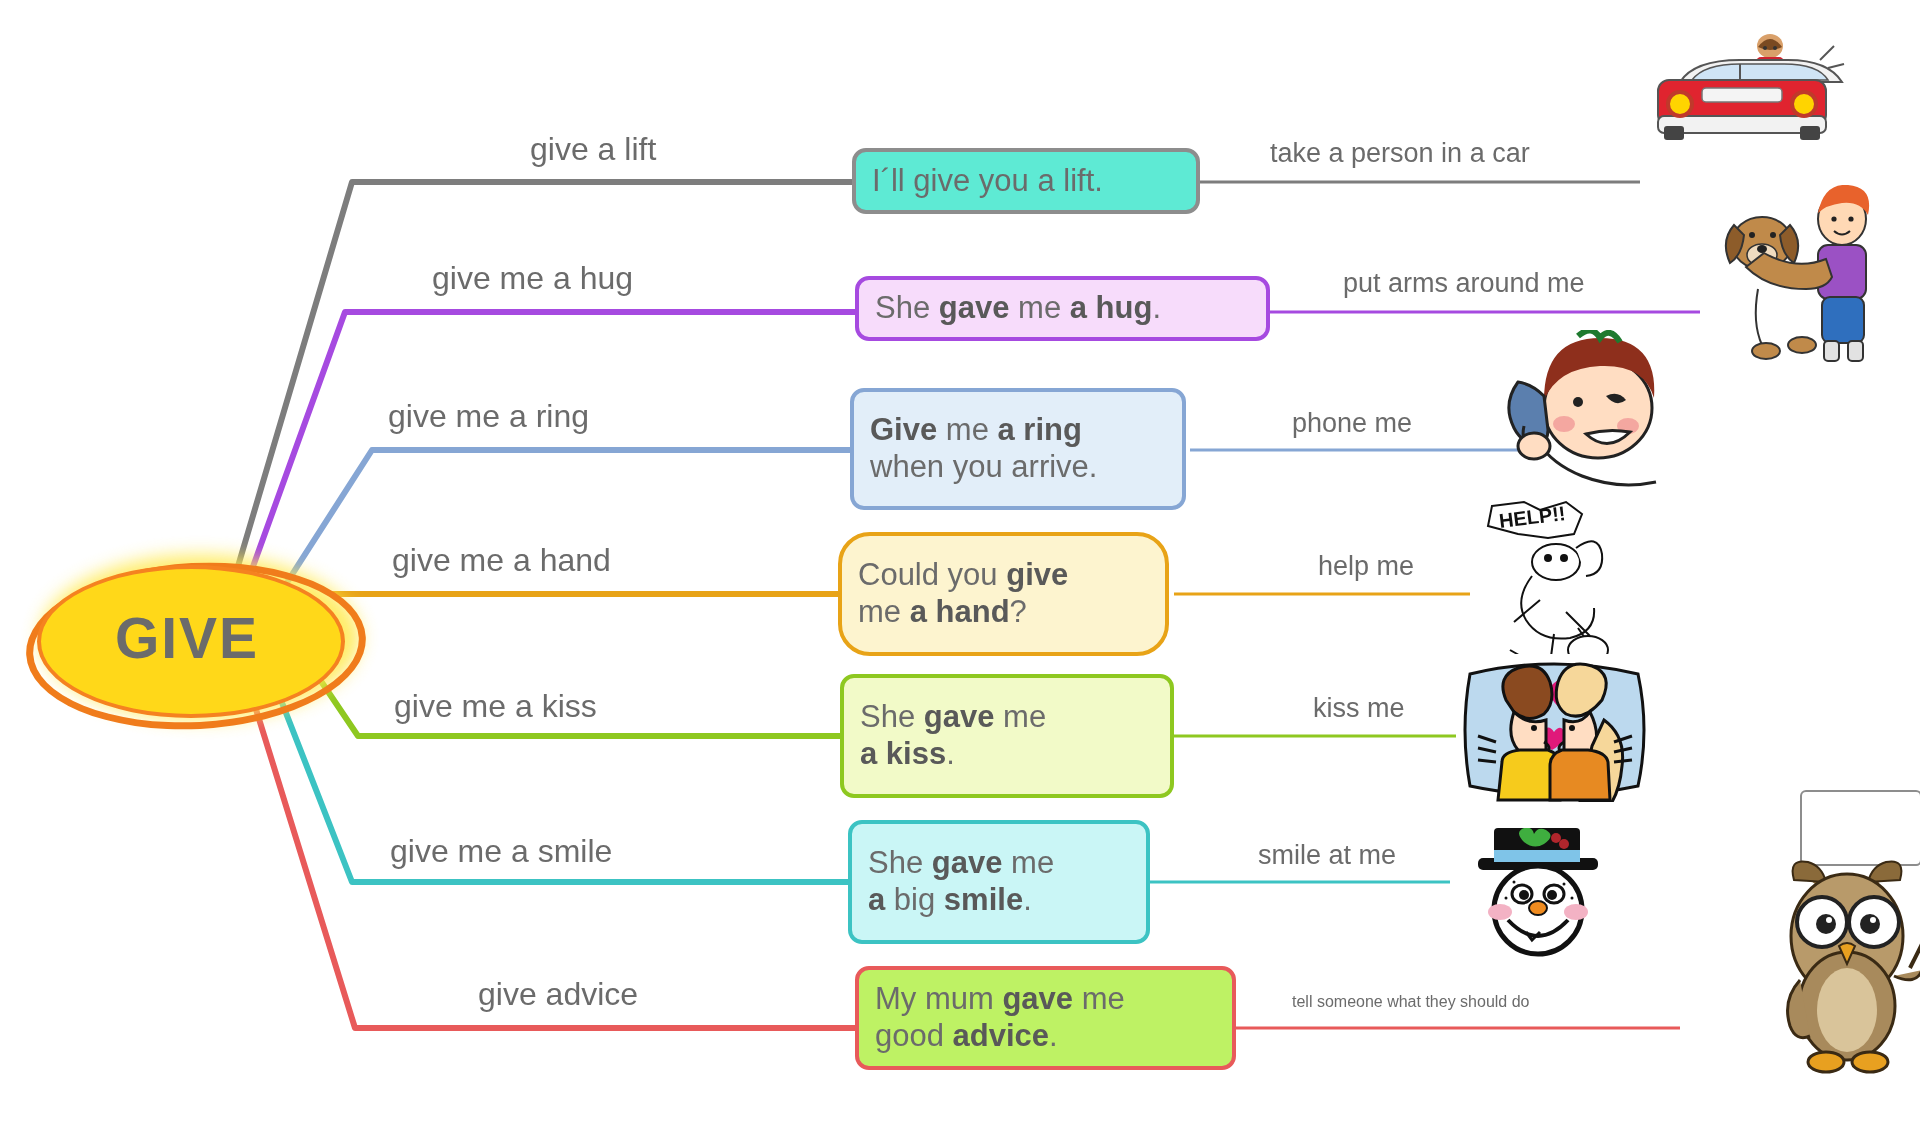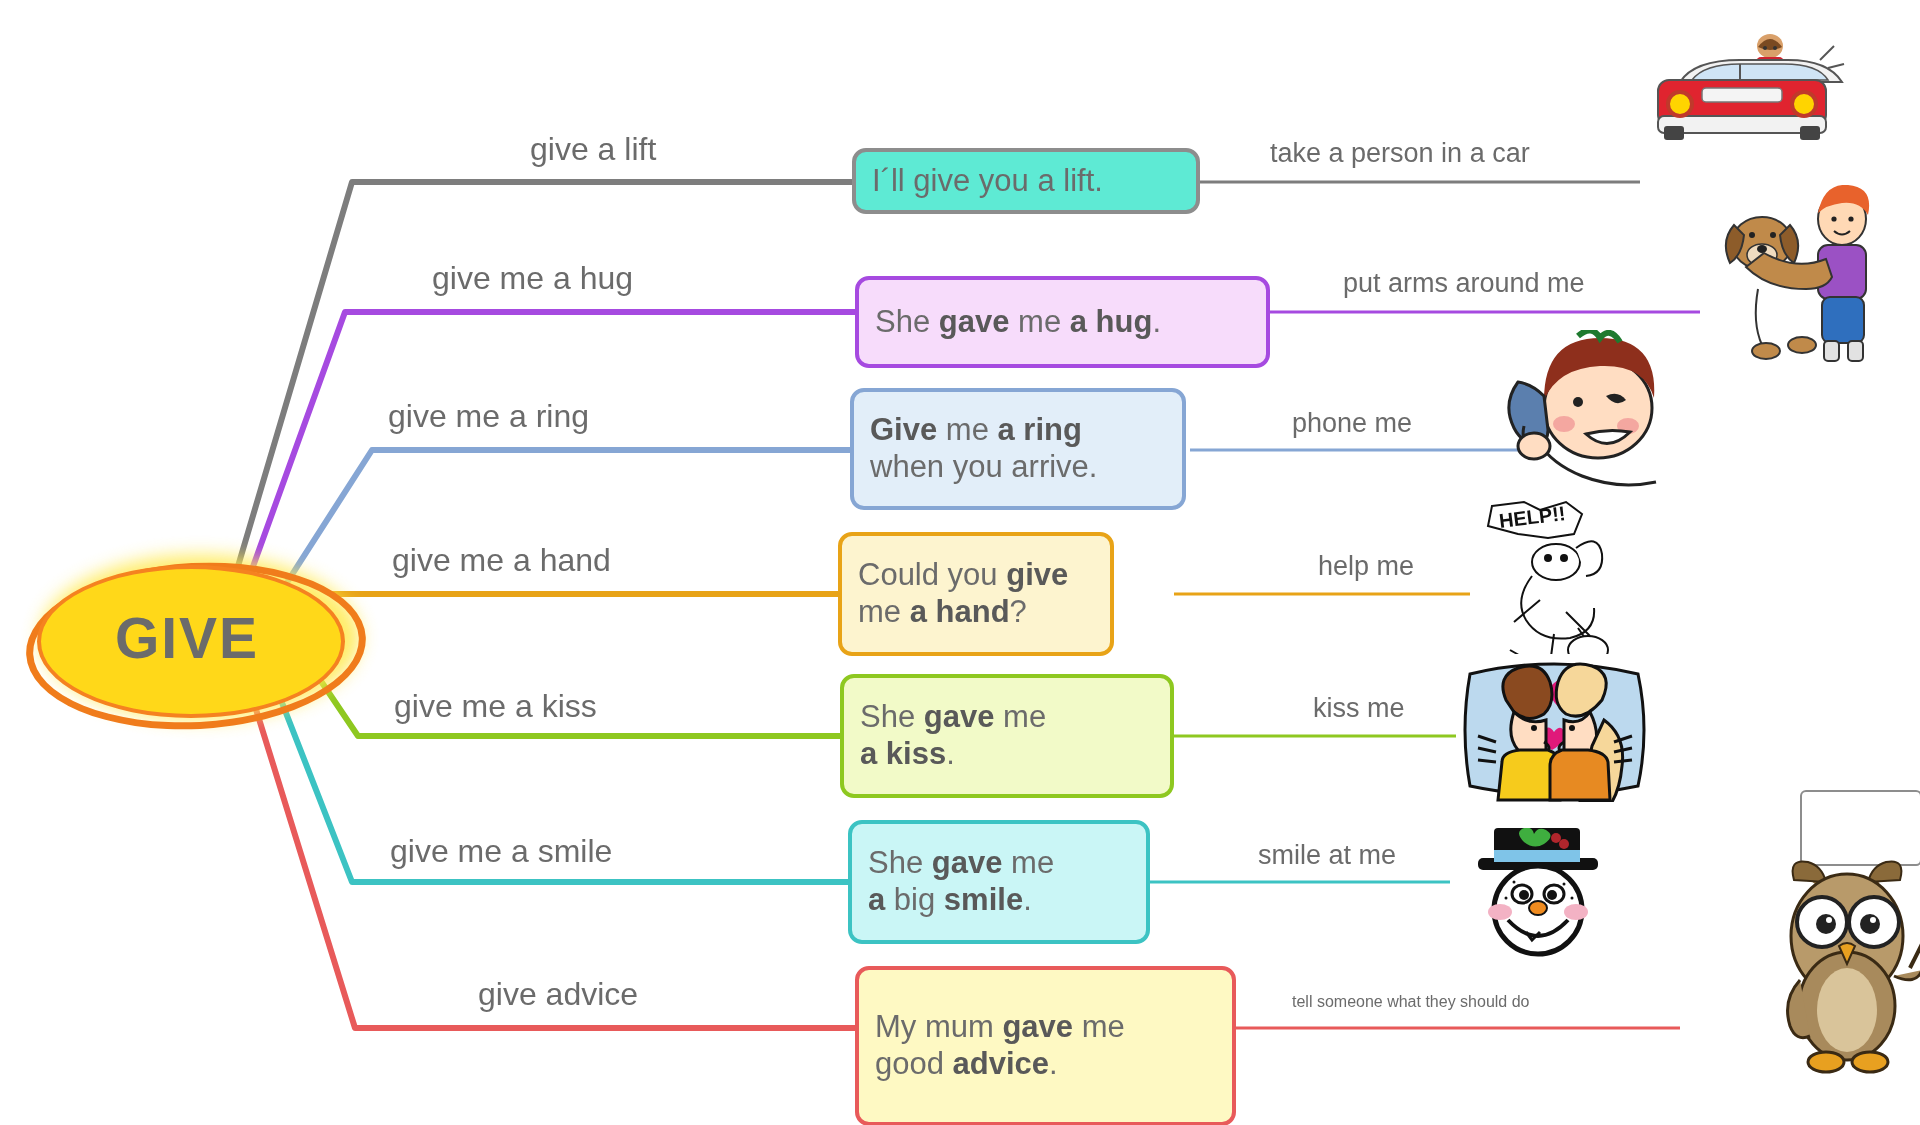--- a/index.html
+++ b/index.html
@@ -106,41 +106,41 @@
   <div class="branch-label" style="left:388px;top:400px;">give me a ring</div>
   <div class="branch-label" style="left:392px;top:544px;text-align:center;">give me a hand</div>
   <div class="branch-label" style="left:394px;top:690px;">give me a kiss</div>
   <div class="branch-label" style="left:390px;top:835px;">give me a smile</div>
   <div class="branch-label" style="left:478px;top:978px;">give advice</div>
 
   <div class="example-box" id="box-lift" style="left:852px;top:148px;width:348px;height:66px;background:#5eead4;border-color:#8d8d8d;">
     <span><span>I´ll give you a lift.</span></span>
   </div>
 
-  <div class="example-box" id="box-hug" style="left:855px;top:276px;width:415px;height:92px;background:#f7dcfb;border-color:#a64ae0;">
+  <div class="example-box" id="box-hug" style="left:855px;top:276px;width:415px;height:65px;background:#f7dcfb;border-color:#a64ae0;">
     <span><span>She </span><b>gave</b><span> me </span><b>a hug</b><span>.</span></span>
   </div>
 
   <div class="example-box" id="box-ring" style="left:850px;top:388px;width:336px;height:122px;background:#e2eef9;border-color:#86a6d4;">
     <span><b>Give</b><span> me </span><b>a ring</b><br><span>when you arrive.</span></span>
   </div>
 
-  <div class="example-box" id="box-hand" style="left:838px;top:532px;width:276px;height:124px;background:#fdf4cf;border-color:#e8a317;">
+  <div class="example-box" id="box-hand" style="left:838px;top:532px;width:331px;height:124px;background:#fdf4cf;border-color:#e8a317;border-radius:32px;">
     <span><span>Could you </span><b>give</b><br><span>me </span><b>a hand</b><span>?</span></span>
   </div>
 
   <div class="example-box" id="box-kiss" style="left:840px;top:674px;width:334px;height:124px;background:#f2fac8;border-color:#8ec820;">
     <span><span>She </span><b>gave</b><span> me</span><br><b>a kiss</b><span>.</span></span>
   </div>
 
   <div class="example-box" id="box-smile" style="left:848px;top:820px;width:302px;height:124px;background:#caf6f6;border-color:#3cc3c3;">
     <span><span>She </span><b>gave</b><span> me</span><br><b>a</b><span> big </span><b>smile</b><span>.</span></span>
   </div>
 
-  <div class="example-box" id="box-advice" style="left:855px;top:966px;width:381px;height:160px;background:#fef9c3;border-color:#e85a5a;">
+  <div class="example-box" id="box-advice" style="left:855px;top:966px;width:381px;height:104px;background:#bef264;border-color:#e85a5a;">
     <span><span>My mum </span><b>gave</b><span> me</span><br><span>good </span><b>advice</b><span>.</span></span>
   </div>
 
   <div class="meaning" style="left:1270px;top:138px;">take a person in a car</div>
   <div class="meaning" style="left:1343px;top:268px;">put arms around me</div>
   <div class="meaning" style="left:1292px;top:408px;">phone me</div>
   <div class="meaning" style="left:1318px;top:551px;">help me</div>
   <div class="meaning" style="left:1313px;top:693px;">kiss me</div>
   <div class="meaning" style="left:1258px;top:840px;">smile at me</div>
   <div class="meaning small" style="left:1292px;top:993px;">tell someone what they should do</div>

